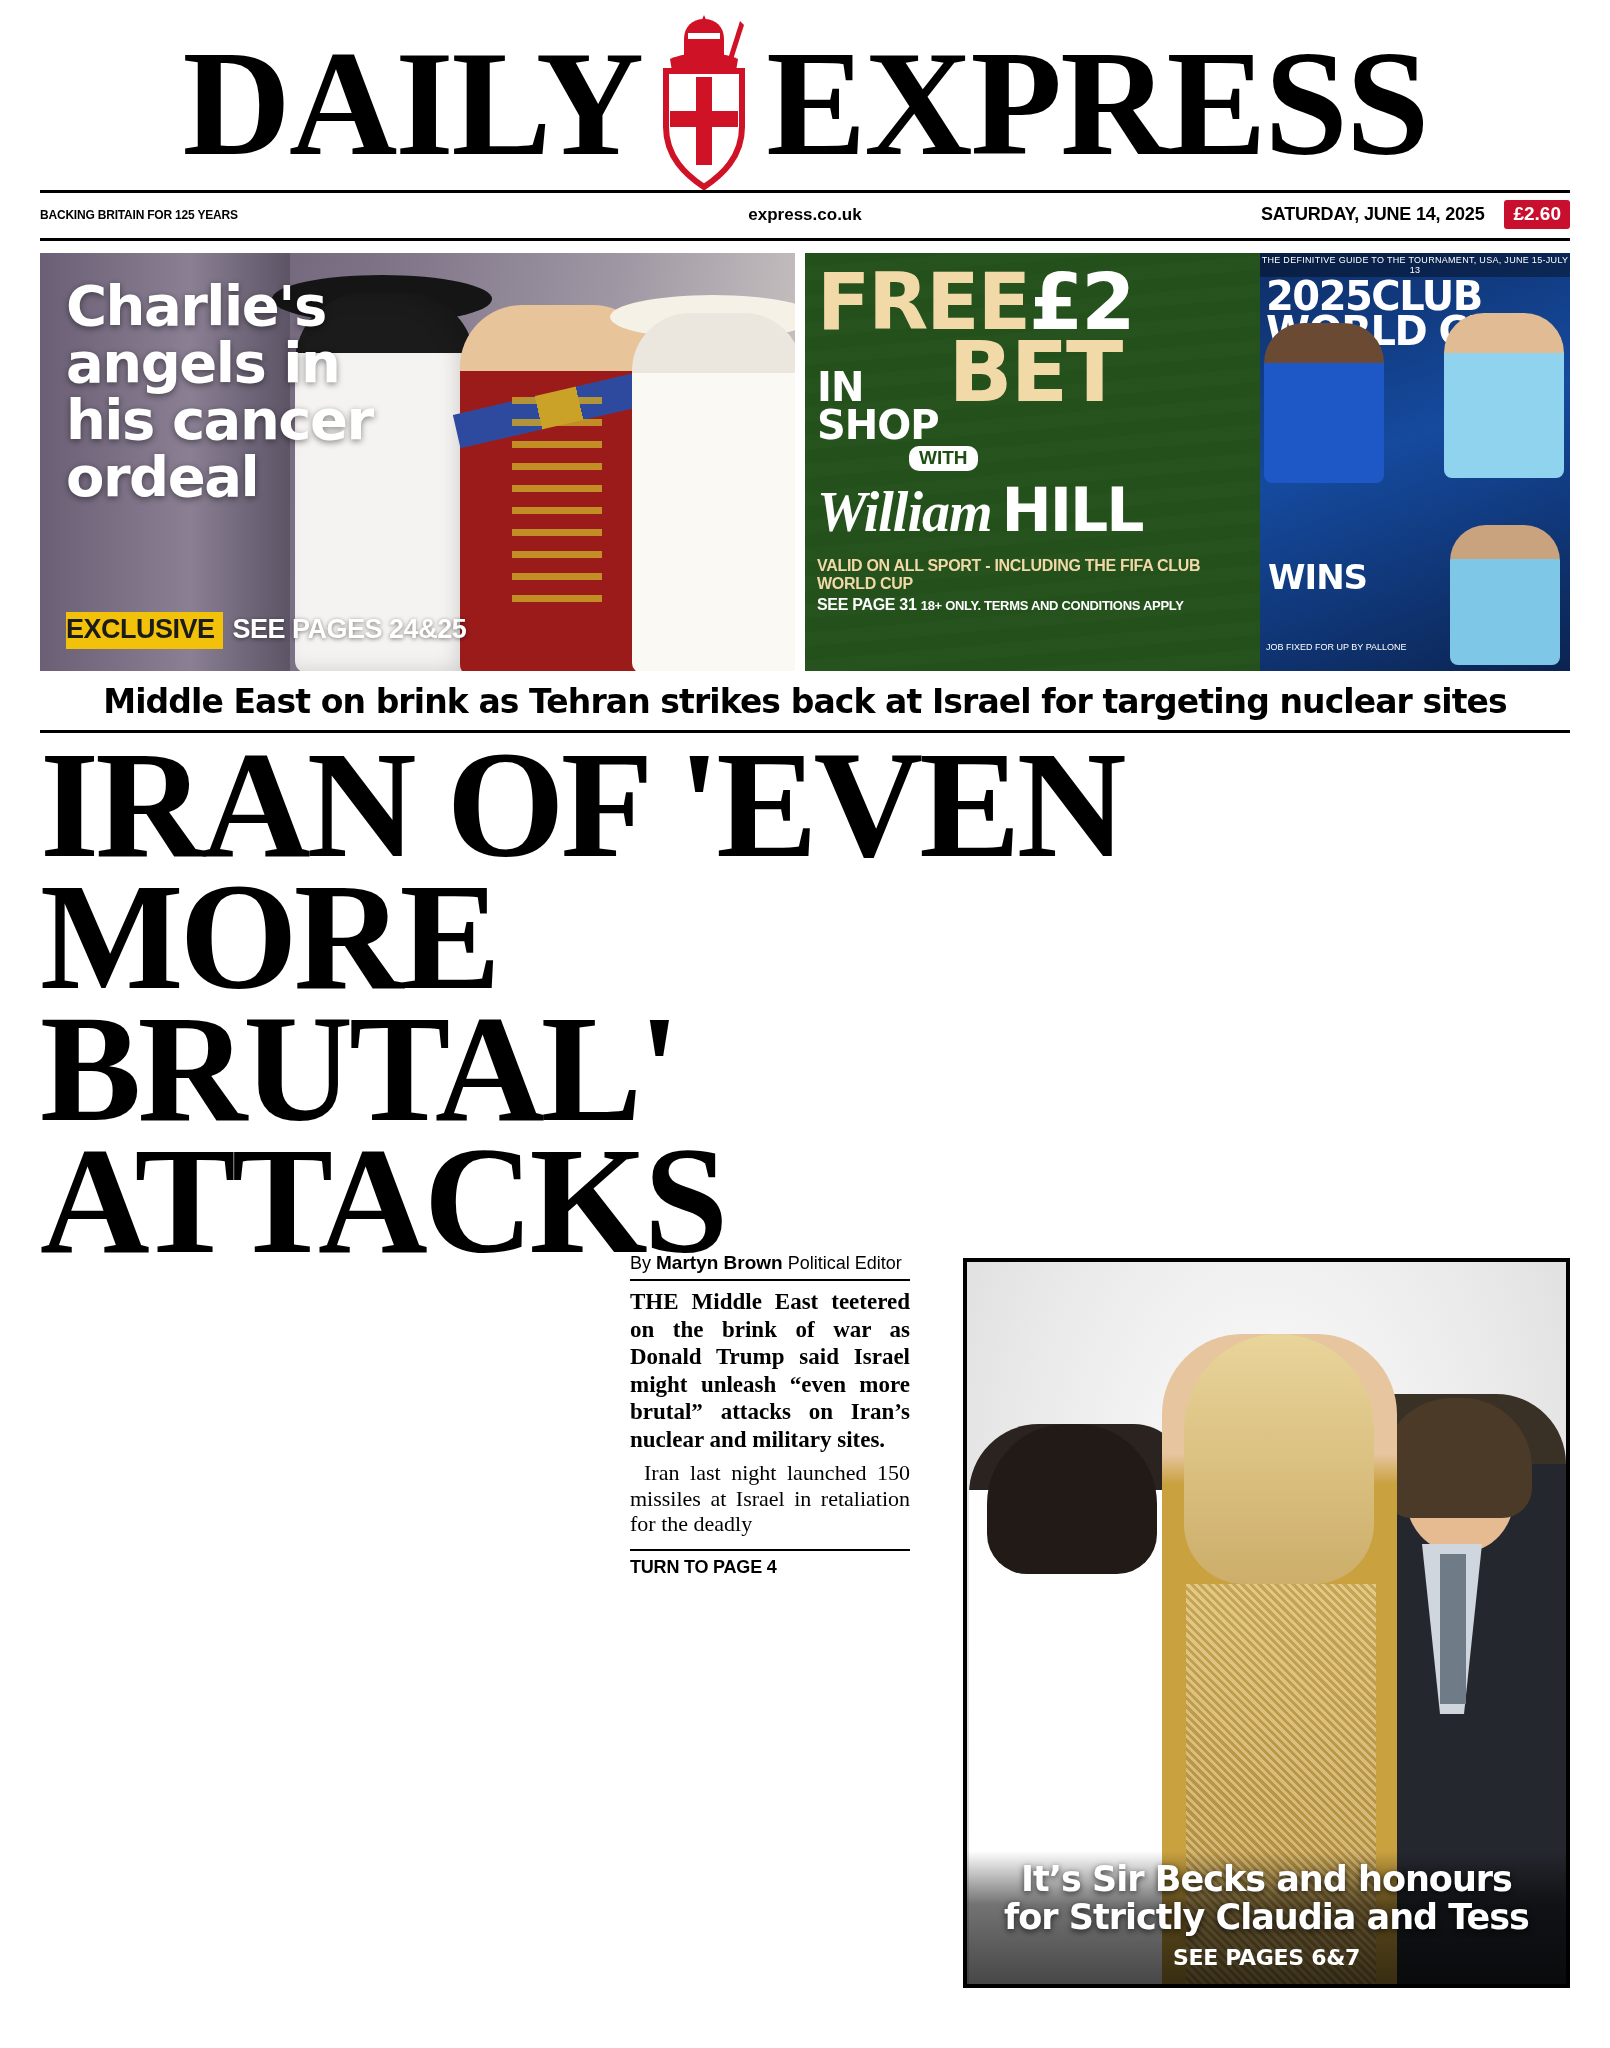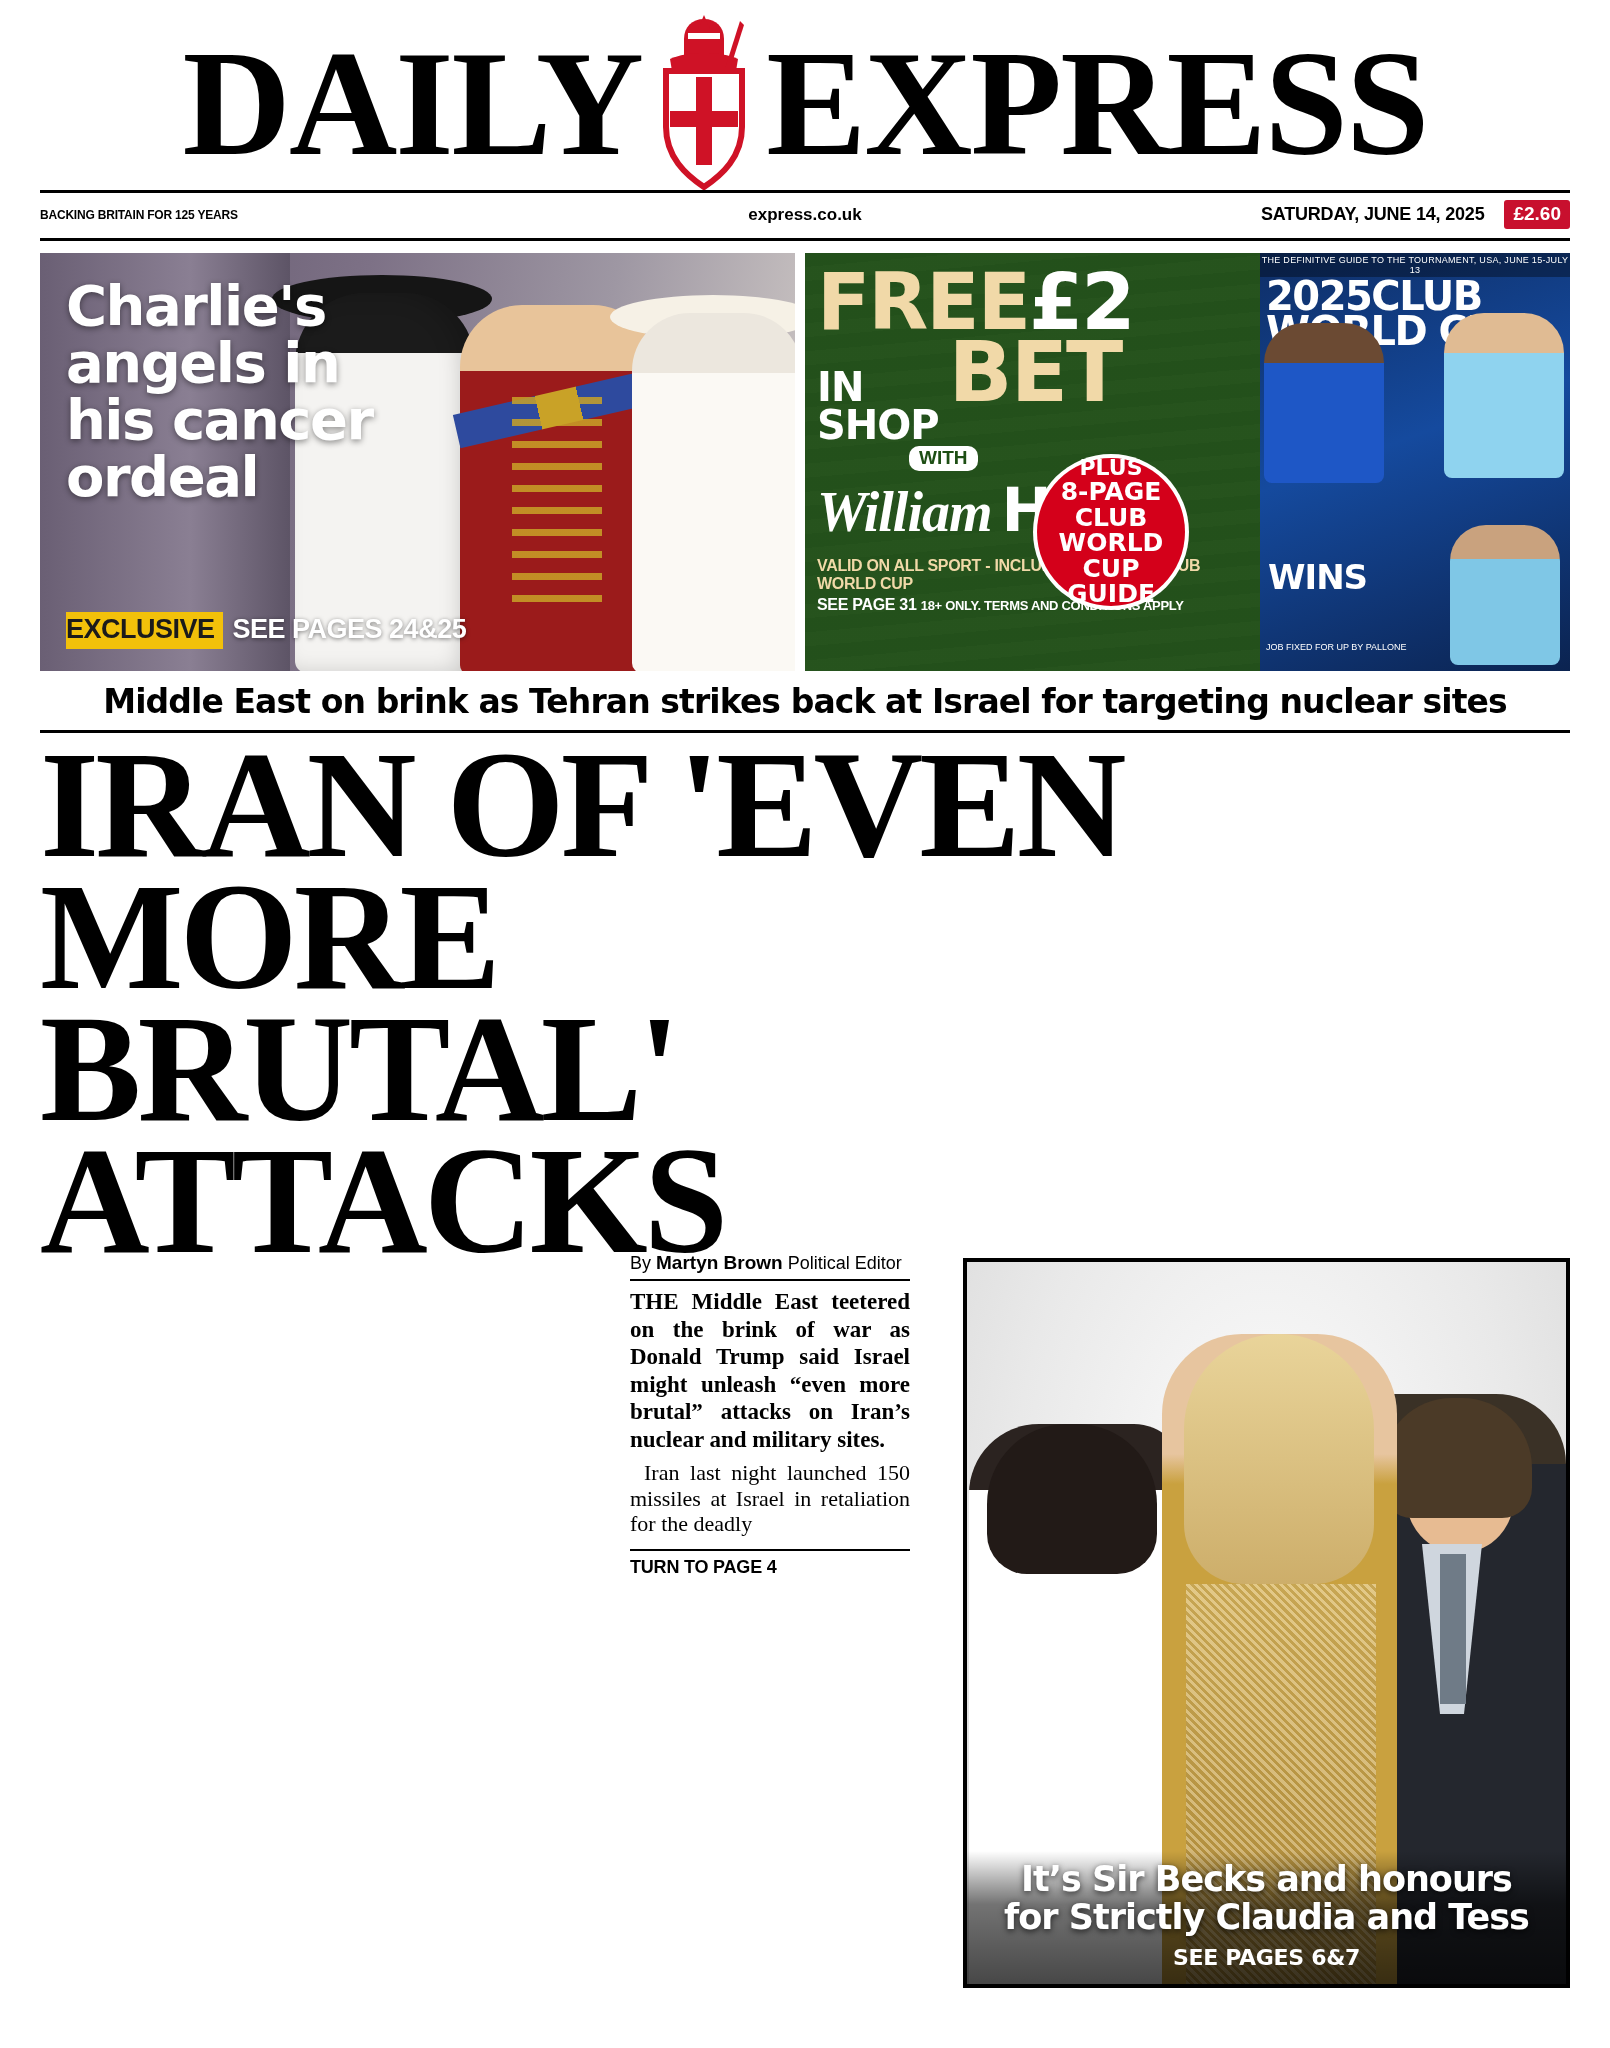--- a/index.html
+++ b/index.html
@@ -599,26 +599,20 @@
         <div class="cwc-blurb">Chelsea and City spearhead English challenge as club game goes global</div>
         <div class="cwc-players">
           <div class="cwc-p1"></div>
           <div class="cwc-p2"></div>
           <div class="cwc-p3"></div>
         </div>
         <div class="cwc-sub">WINS</div>
         <div class="cwc-foot">JOB FIXED FOR UP BY PALLONE</div>
       </div>
 
-      <div class="plus-badge">
-        <span class="b1">PLUS</span>
-        <span class="b2">8-PAGE CLUB</span>
-        <span class="b3">WORLD CUP</span>
-        <span class="b4">GUIDE</span>
-      </div>
 
     </div>
   </div>
 
   <div class="kicker">Middle East on brink as Tehran strikes back at Israel for targeting nuclear sites</div>
 
   <div class="headline">
     <span class="hl">IRAN OF 'EVEN</span>
     <span class="hl">MORE</span>
     <span class="hl">BRUTAL'</span>

